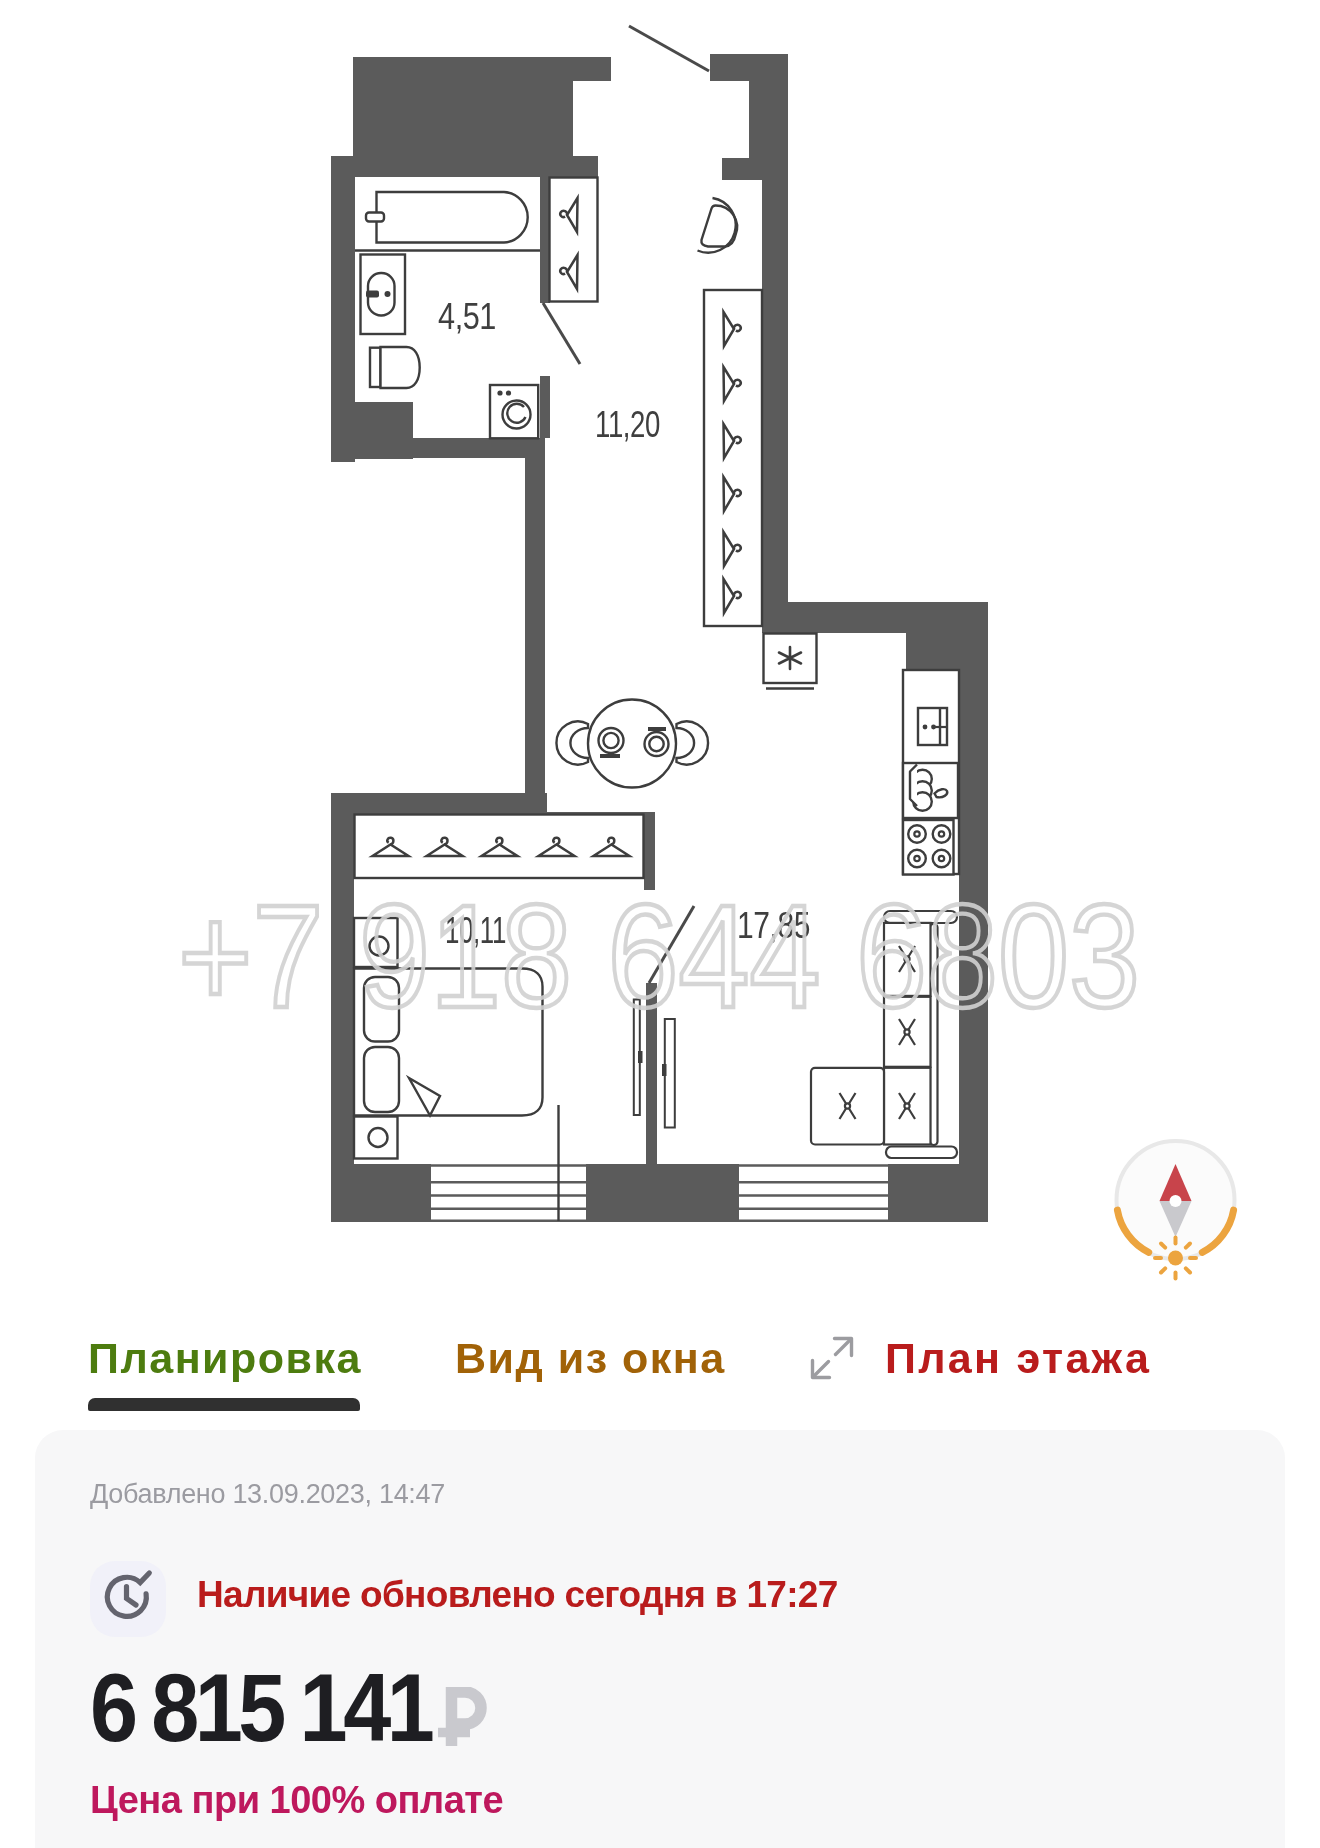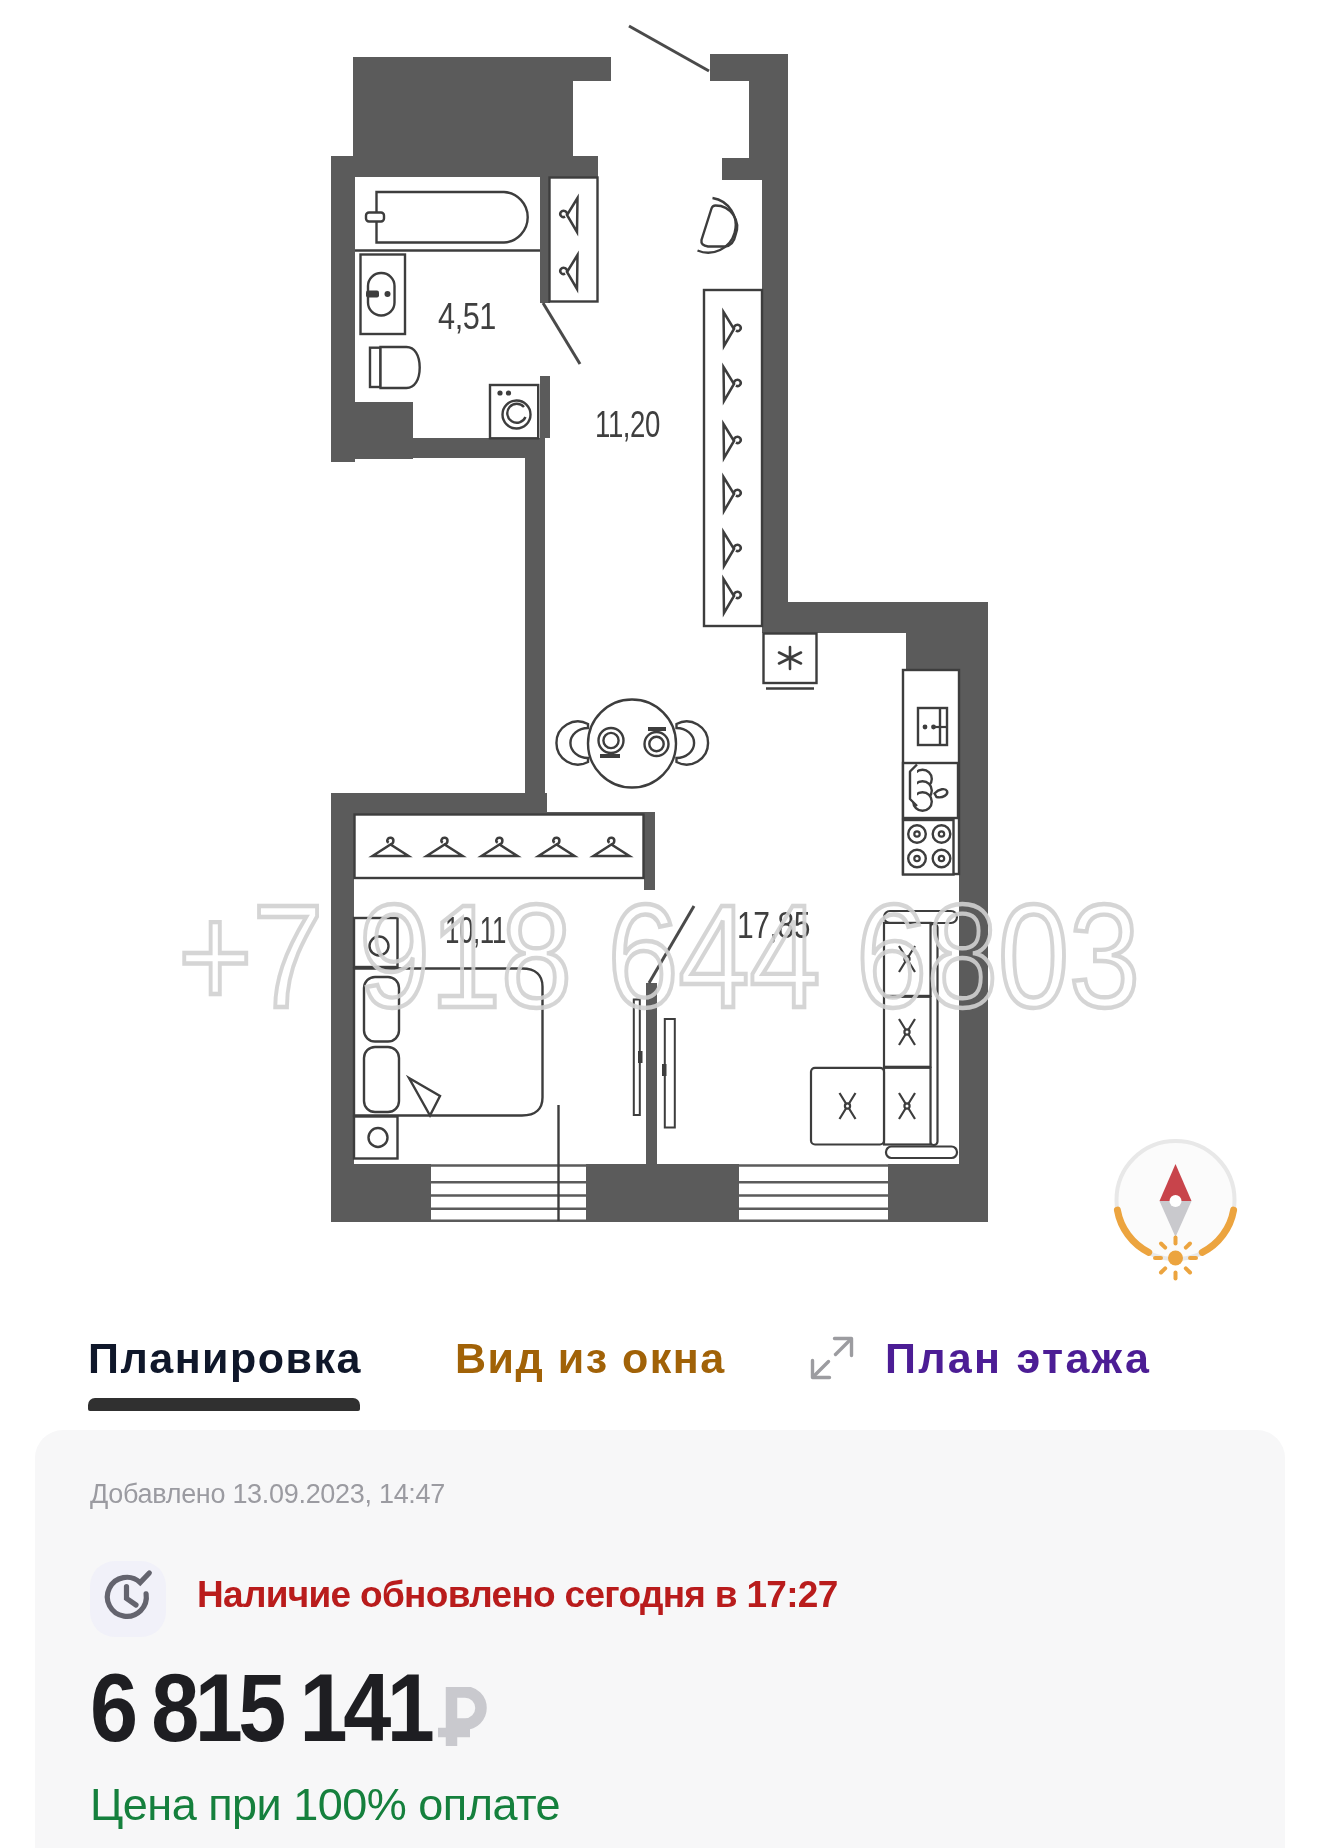--- a/index.html
+++ b/index.html
@@ -201,43 +201,43 @@
     <line x1="1155" y1="1258" x2="1161" y2="1258"></line>
     <line x1="1190" y1="1258" x2="1196" y2="1258"></line>
     <line x1="1161" y1="1243.5" x2="1165.2" y2="1247.7"></line>
     <line x1="1185.8" y1="1268.3" x2="1190" y2="1272.5"></line>
     <line x1="1190" y1="1243.5" x2="1185.8" y2="1247.7"></line>
     <line x1="1165.2" y1="1268.3" x2="1161" y2="1272.5"></line>
   </g>
 </g>
 </svg>
 
-<div class="tab" style="left:88px;top:1334px;color:#0f172a;text-align:right;">Планировка</div>
+<div class="tab" style="left:88px;top:1334px;color:#4d7c0f;text-align:right;">Планировка</div>
 <div class="tabbar"></div>
 <div class="tab" style="left:455px;top:1334px;color:#a16207;">Вид из окна</div>
 <svg class="abs" style="left:808px;top:1334px;" width="48" height="48" viewBox="0 0 48 48">
   <g fill="none" stroke="#9c9ca0" stroke-width="3.4" stroke-linecap="round" stroke-linejoin="round">
     <path d="M27.5 20.5 L41.5 6.5"></path>
     <path d="M6.5 41.5 L20.5 27.5"></path>
     <path d="M26.5 4.5 H43.5 V21.5"></path>
     <path d="M21.5 43.5 H4.5 V26.5"></path>
   </g>
 </svg>
-<div class="tab" style="left:885px;top:1334px;color:#4c1d95;letter-spacing:2.3px;">План этажа</div>
+<div class="tab" style="left:885px;top:1334px;color:#b91c1c;letter-spacing:2.3px;">План этажа</div>
 
 <div class="card"></div>
 <div class="abs" style="left:90px;top:1479px;font-size:27px;color:#9b9ba1;letter-spacing:-0.3px;">Добавлено 13.09.2023, 14:47</div>
 <div class="abs" style="left:90px;top:1561px;width:76px;height:76px;border-radius:25px;background:#f1f1f9;"></div>
 <svg class="abs" style="left:90px;top:1561px;" width="76" height="76" viewBox="0 0 76 76">
   <g fill="none" stroke="#64646e" stroke-width="5.2" stroke-linecap="round">
     <path d="M56.1 32.8 A 19.5 19.5 0 1 1 50.2 21.6 L 59.3 12"></path>
     <path d="M36.5 25.5 V 37.5 L 46 44"></path>
   </g>
 </svg>
 <div class="abs" style="left:197px;top:1574px;font-size:37px;font-weight:bold;color:#b91c1c;letter-spacing:-0.7px;">Наличие обновлено сегодня в 17:27</div>
 <div class="abs" style="left:90px;top:1653px;font-size:96px;font-weight:bold;color:#1e1e22;letter-spacing:-5px;word-spacing:-2px;transform:scaleX(0.9);transform-origin:left top;">6 815 141</div>
 <svg class="abs" style="left:437px;top:1687px;" width="52" height="59" viewBox="0 0 52 59">
   <g fill="none" stroke="#c9c9ce">
     <path d="M14.5 59 V 5 H 28 a 16 16 0 0 1 0 32 H 14.5" stroke-width="11.5"></path>
     <path d="M1 45.5 H 33" stroke-width="9.5"></path>
   </g>
 </svg>
-<div class="abs" style="left:90px;top:1779px;font-size:45px;font-weight:normal;color:#15803d;letter-spacing:-0.5px;">Цена при 100% оплате</div>
+<div class="abs" style="left:90px;top:1779px;font-size:38px;font-weight:bold;color:#be185d;letter-spacing:-0.5px;">Цена при 100% оплате</div>
 
 </body></html>

